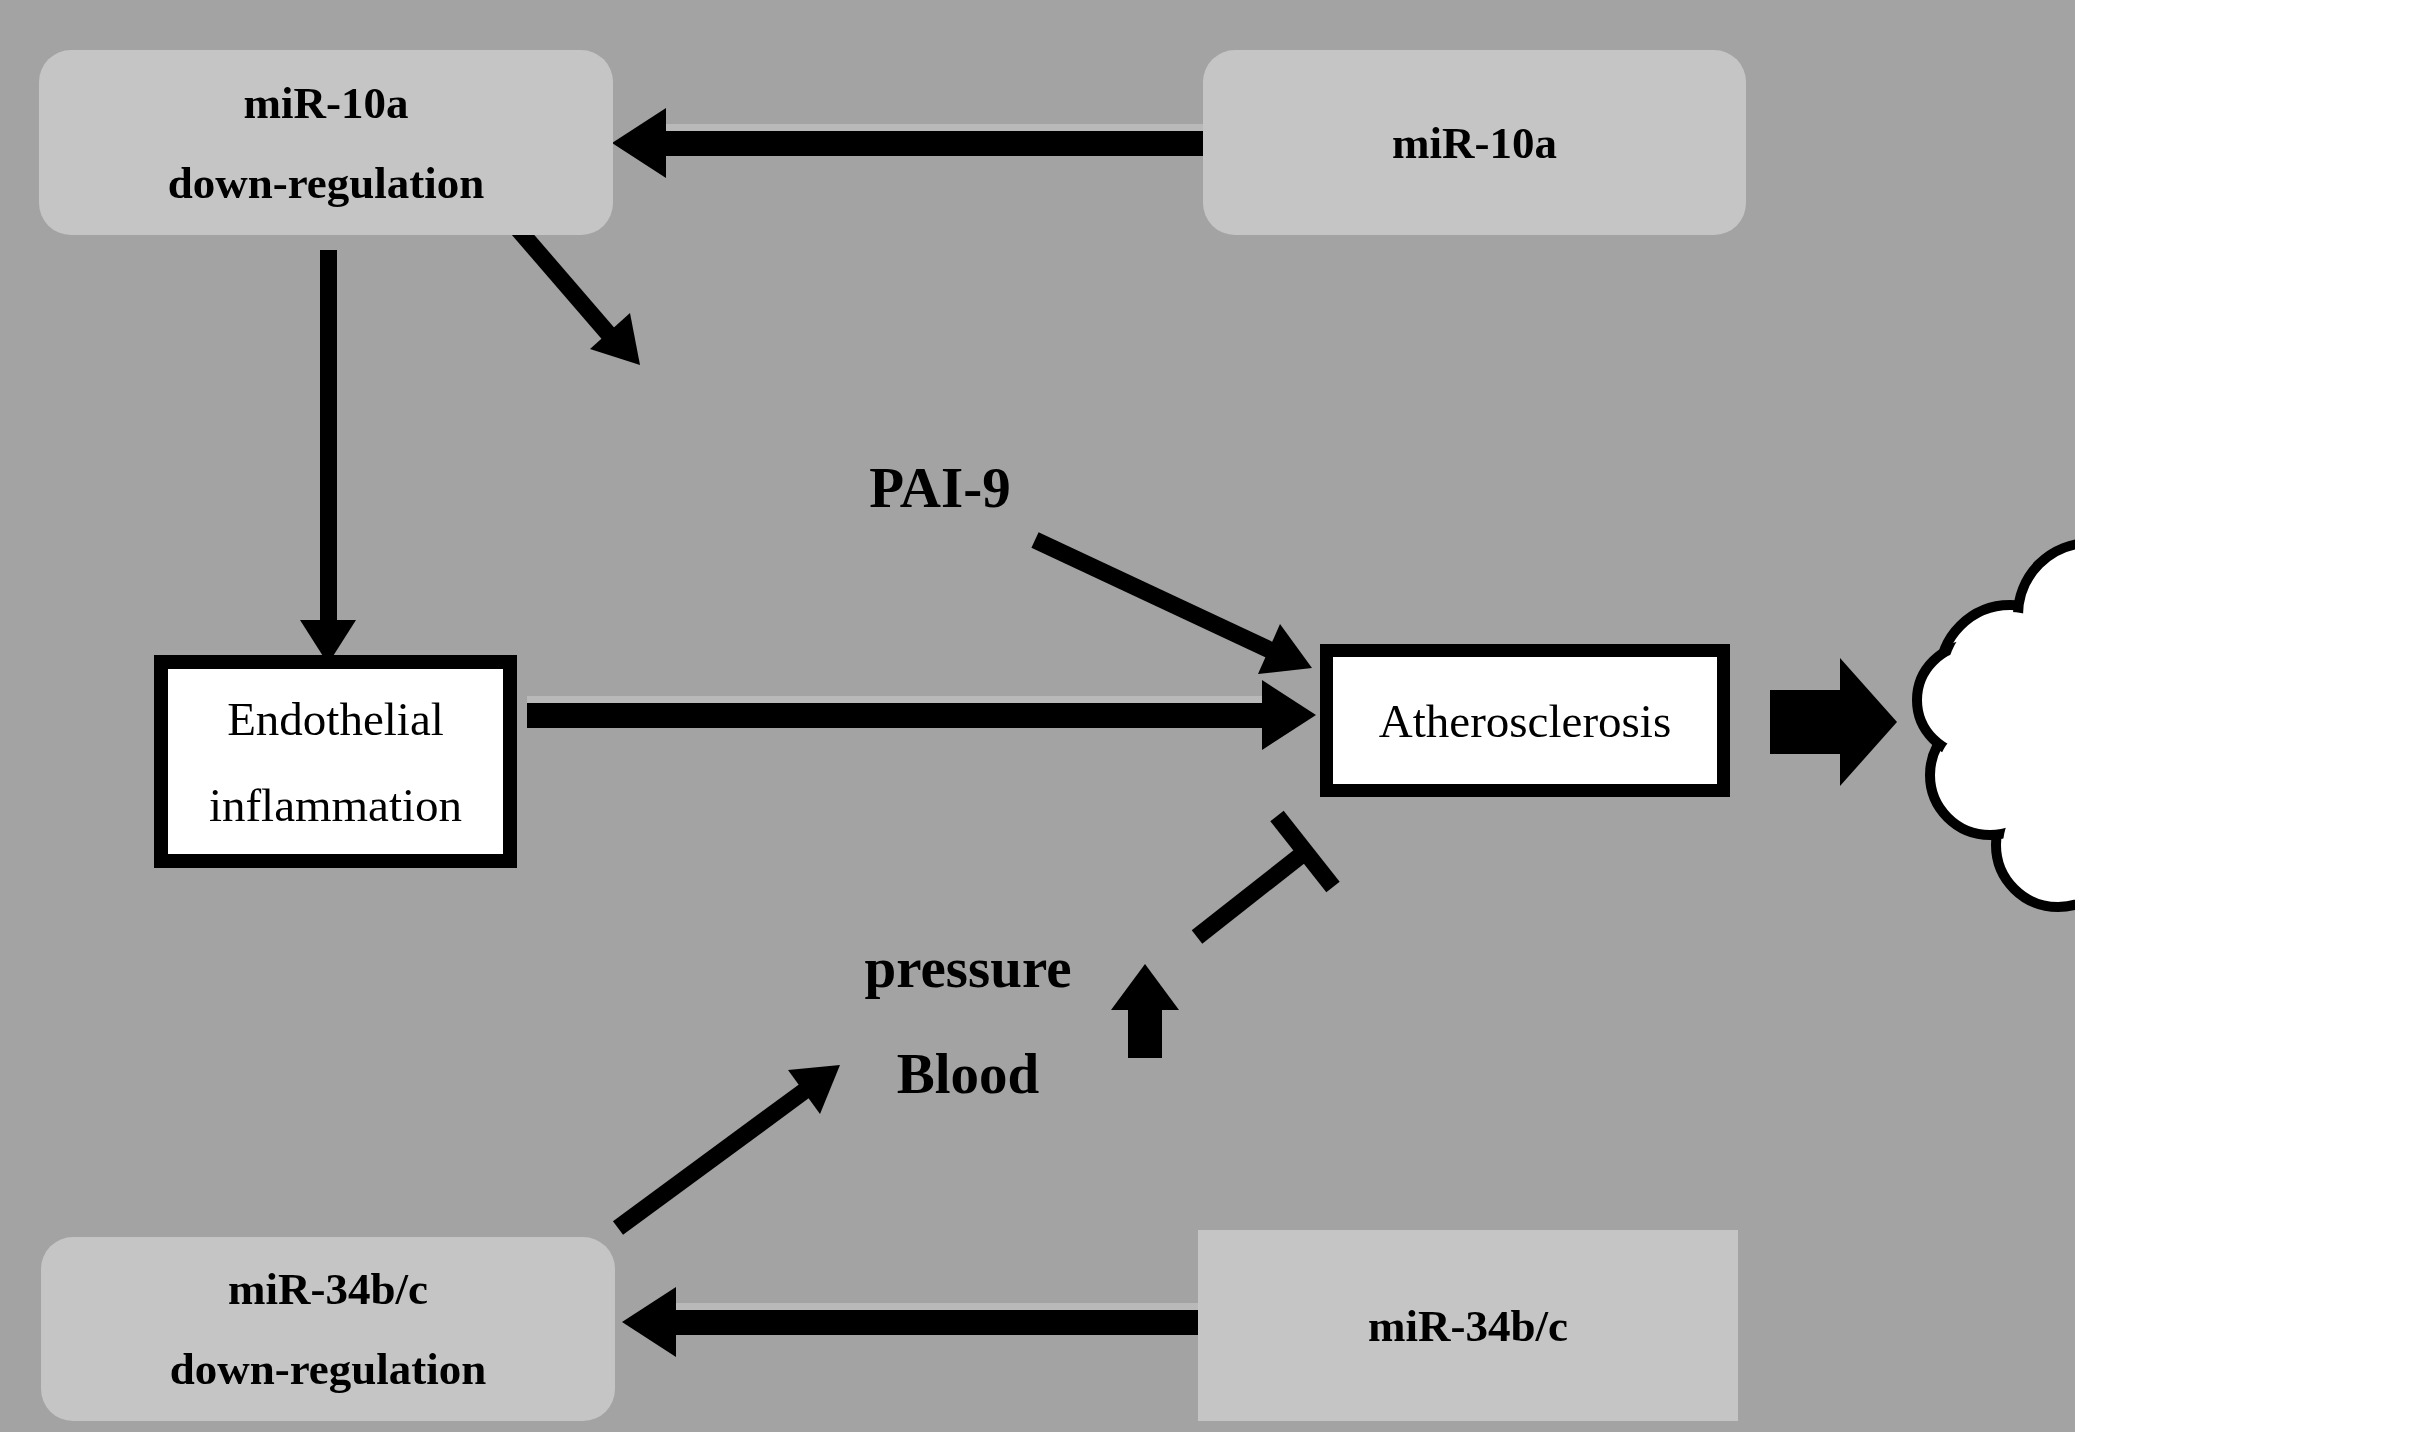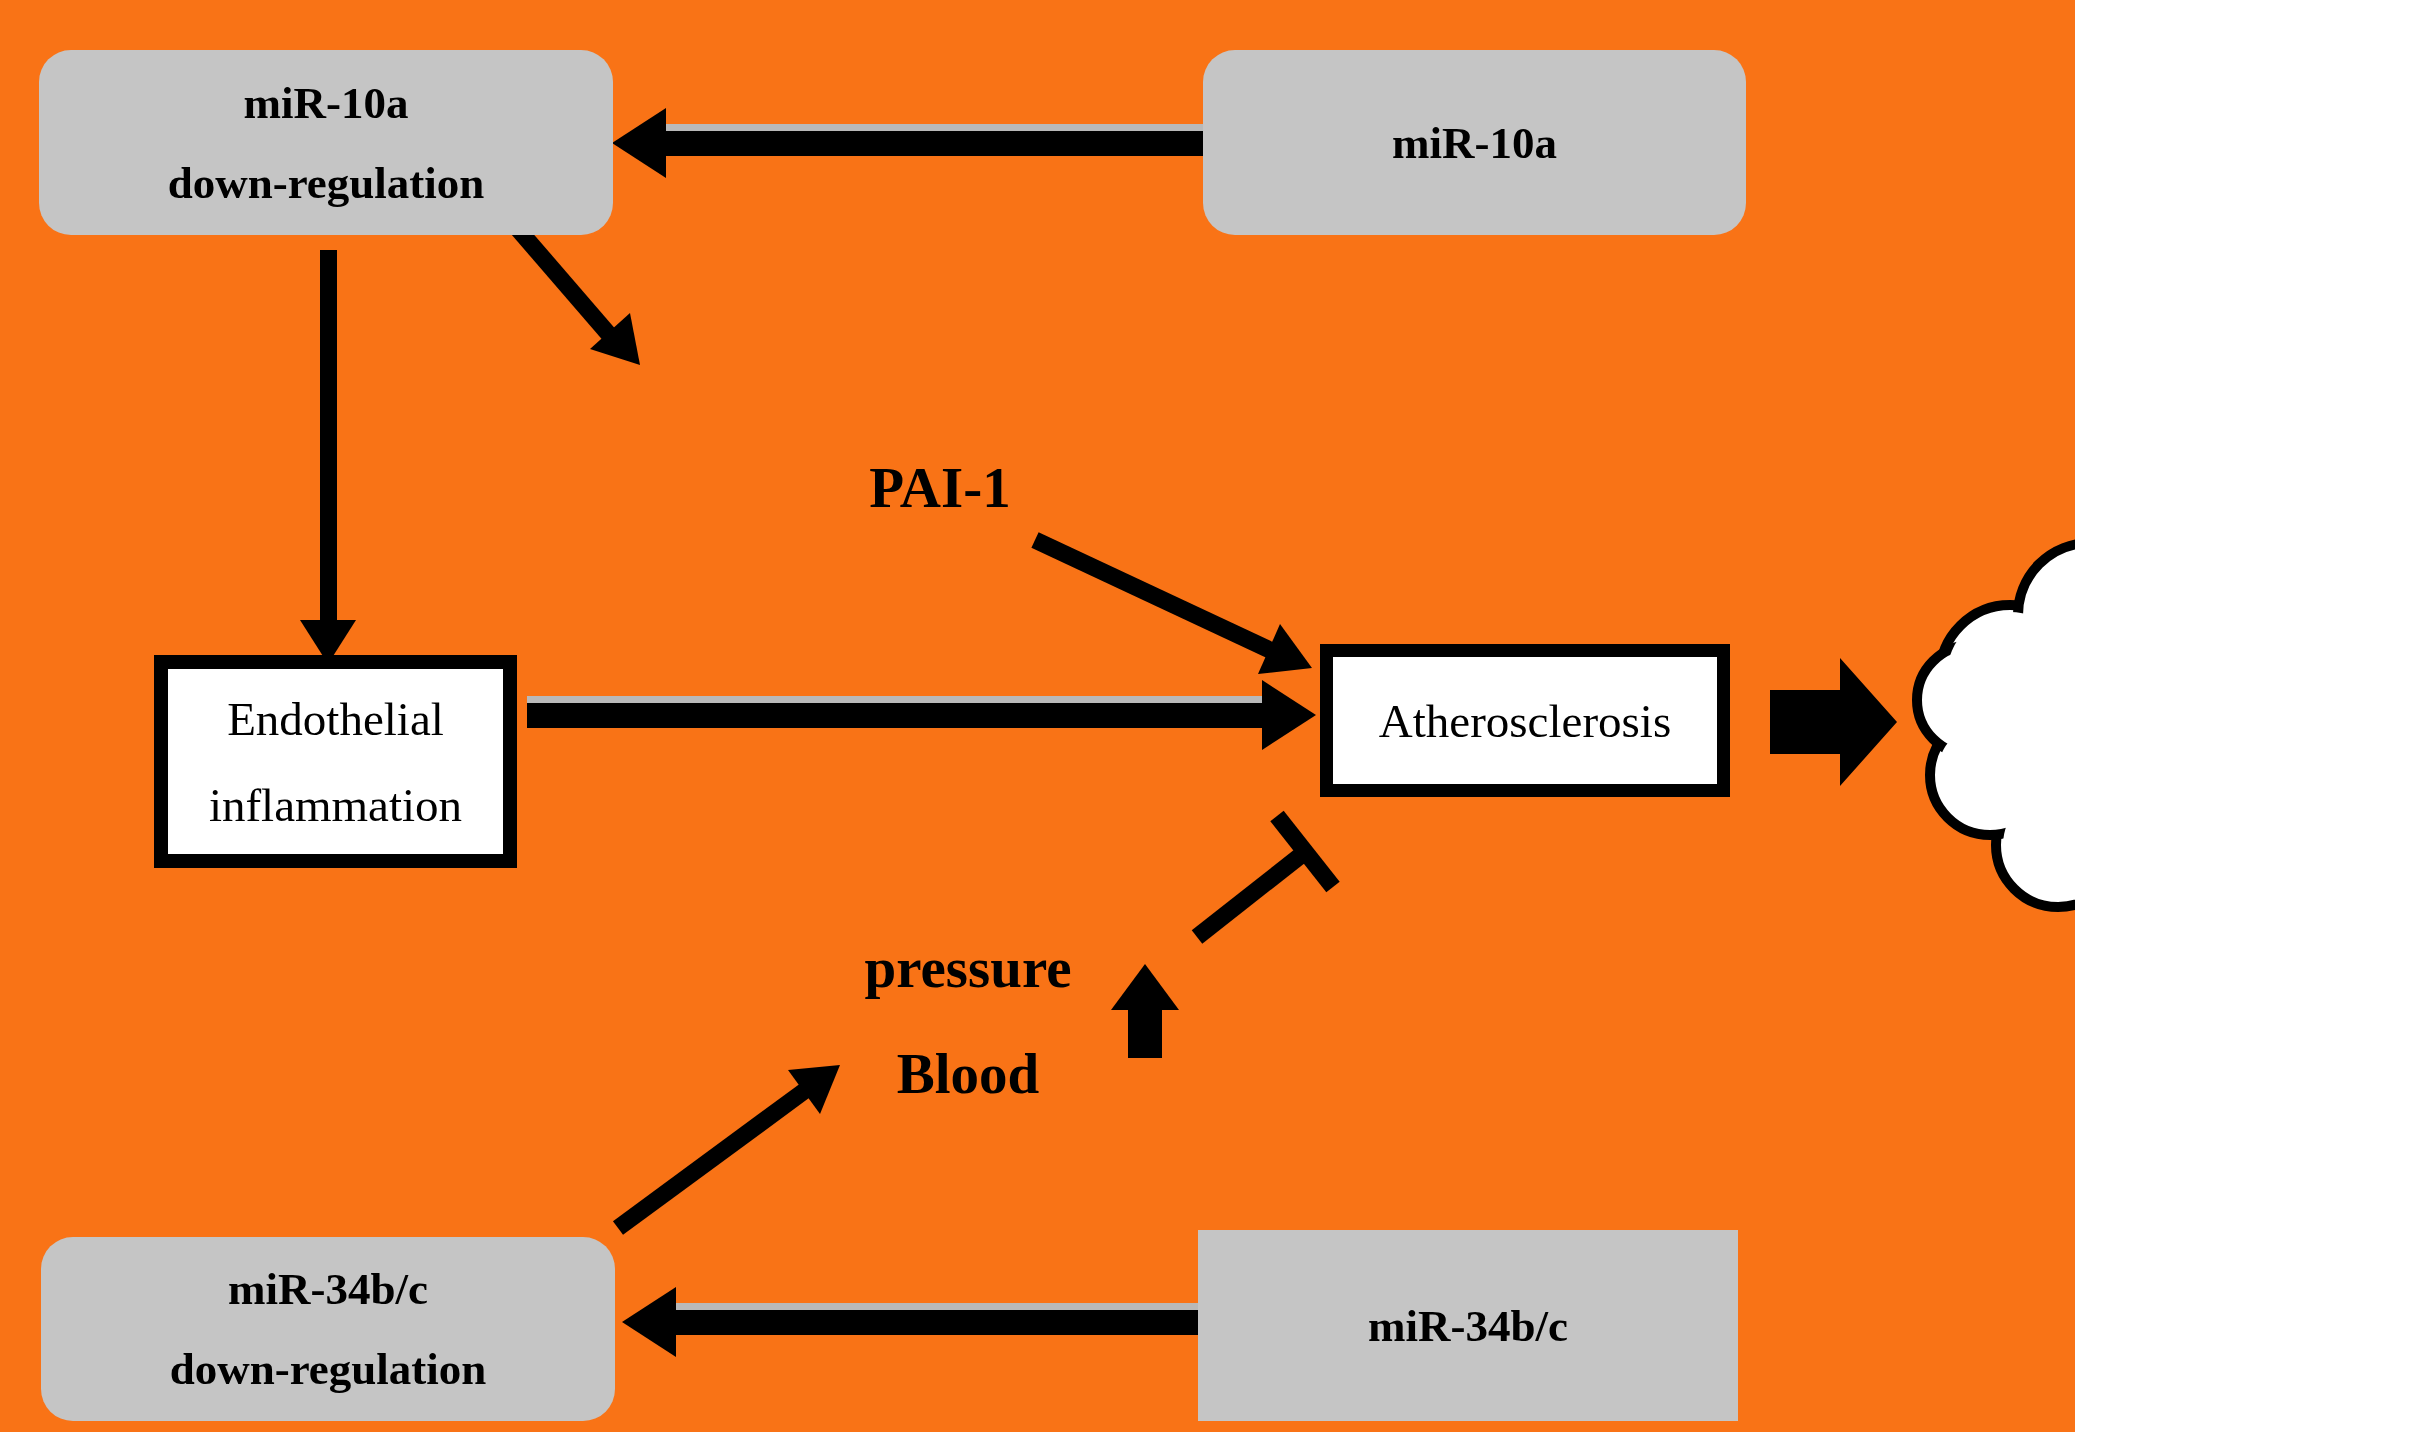--- a/index.html
+++ b/index.html
@@ -1,19 +1,19 @@
 <!DOCTYPE html>
 <html><head>
 <meta charset="utf-8">
 <style>
   html,body{margin:0;padding:0;background:#ffffff;}
   #canvas{
     position:relative;
     width:2075px;height:1432px;
-    background:#f97316;
+    background:#a3a3a3;
     font-family:"Liberation Serif","DejaVu Serif",serif;
     color:#000;
     overflow:hidden;
   }
   .gray-node{
     position:absolute;
     background:#c5c5c5;
     display:flex;flex-direction:column;justify-content:center;align-items:center;
     text-align:center;
     font-weight:bold;
@@ -153,21 +153,21 @@
   <div class="white-node" style="left:1320px;top:644px;width:410px;height:153px;border-width:13px;">
     <span class="node-line">Atherosclerosis</span>
   </div>
 
   <div class="white-node" style="left:154px;top:655px;width:363px;height:213px;">
     <span class="node-line">Endothelial</span>
     <span class="node-line">inflammation</span>
   </div>
 
   <div class="free-label" style="left:795px;top:435px;width:290px;">
-    <span>PAI-1</span>
+    <span>PAI-9</span>
   </div>
 
   <div class="free-label" style="left:818px;top:915px;width:300px;">
     <span class="node-line">pressure</span>
     <span class="node-line">Blood</span>
   </div>
 
   <div class="gray-node rounded" style="left:41px;top:1237px;width:574px;height:184px;">
     <span class="node-line">miR-34b/c</span>
     <span class="node-line">down-regulation</span>

